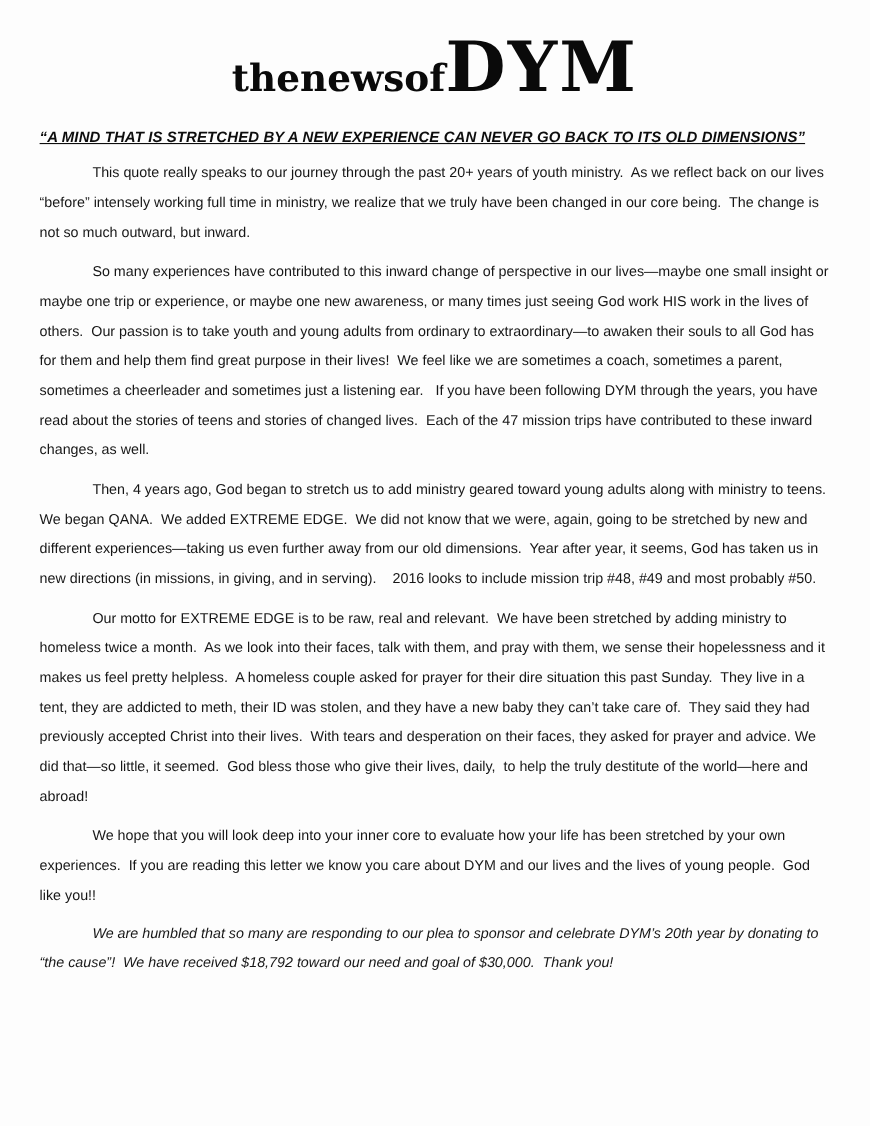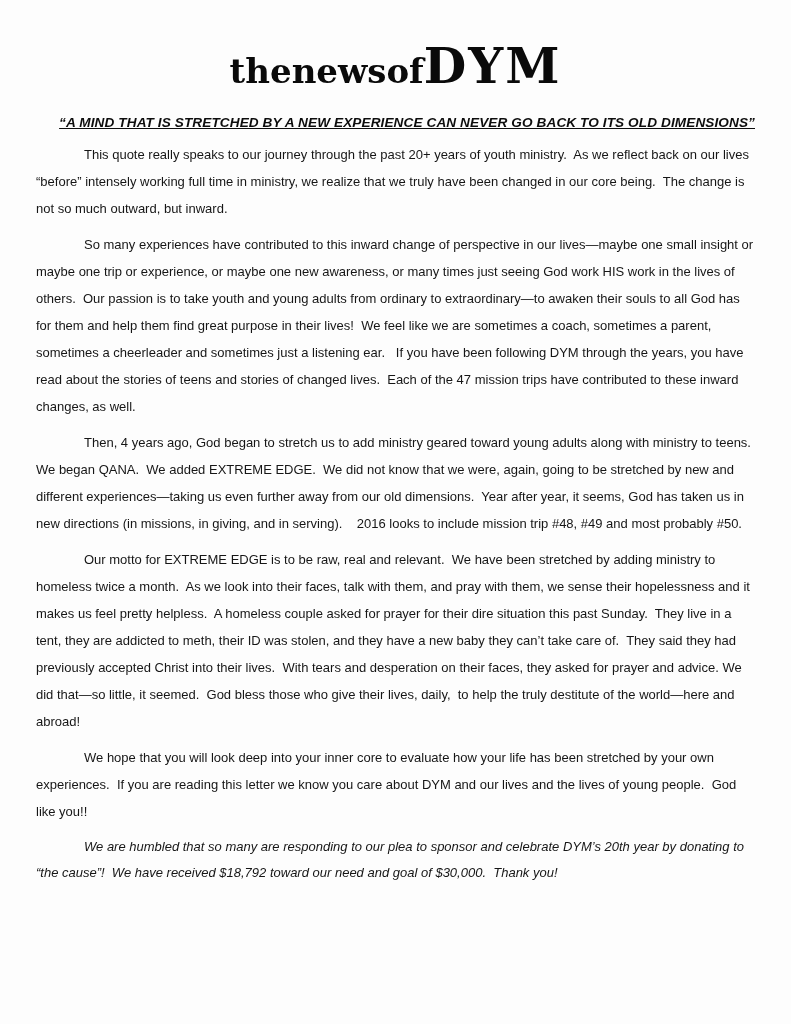--- a/index.html
+++ b/index.html
@@ -15,39 +15,39 @@
   .page {
     width: 791px;
     height: 1024px;
     padding: 28px 36px 0 36px;
   }
   
   .masthead {
     display: flex;
     justify-content: center;
     align-items: baseline;
-    margin-top: 14px;
+    margin-top: 2px;
     font-family: "DejaVu Serif", serif;
     font-weight: bold;
     color: #0a0a0a;
     white-space: nowrap;
   }
   .masthead .small-part {
     font-size: 34px;
     letter-spacing: 0px;
   }
   .masthead .logo-part {
-    font-size: 49px;
+    font-size: 63px;
     letter-spacing: 2px;
     line-height: 1;
   }
   
   .quote-line {
     margin-top: 24px;
-    text-align: right;
+    text-align: left;
     font-size: 13.6px;
     font-weight: bold;
     font-style: italic;
     text-decoration: underline;
     letter-spacing: 0.1px;
     color: #0d0d0d;
   }
   
   .body-copy { margin-top: 11px; }
   .body-para {

